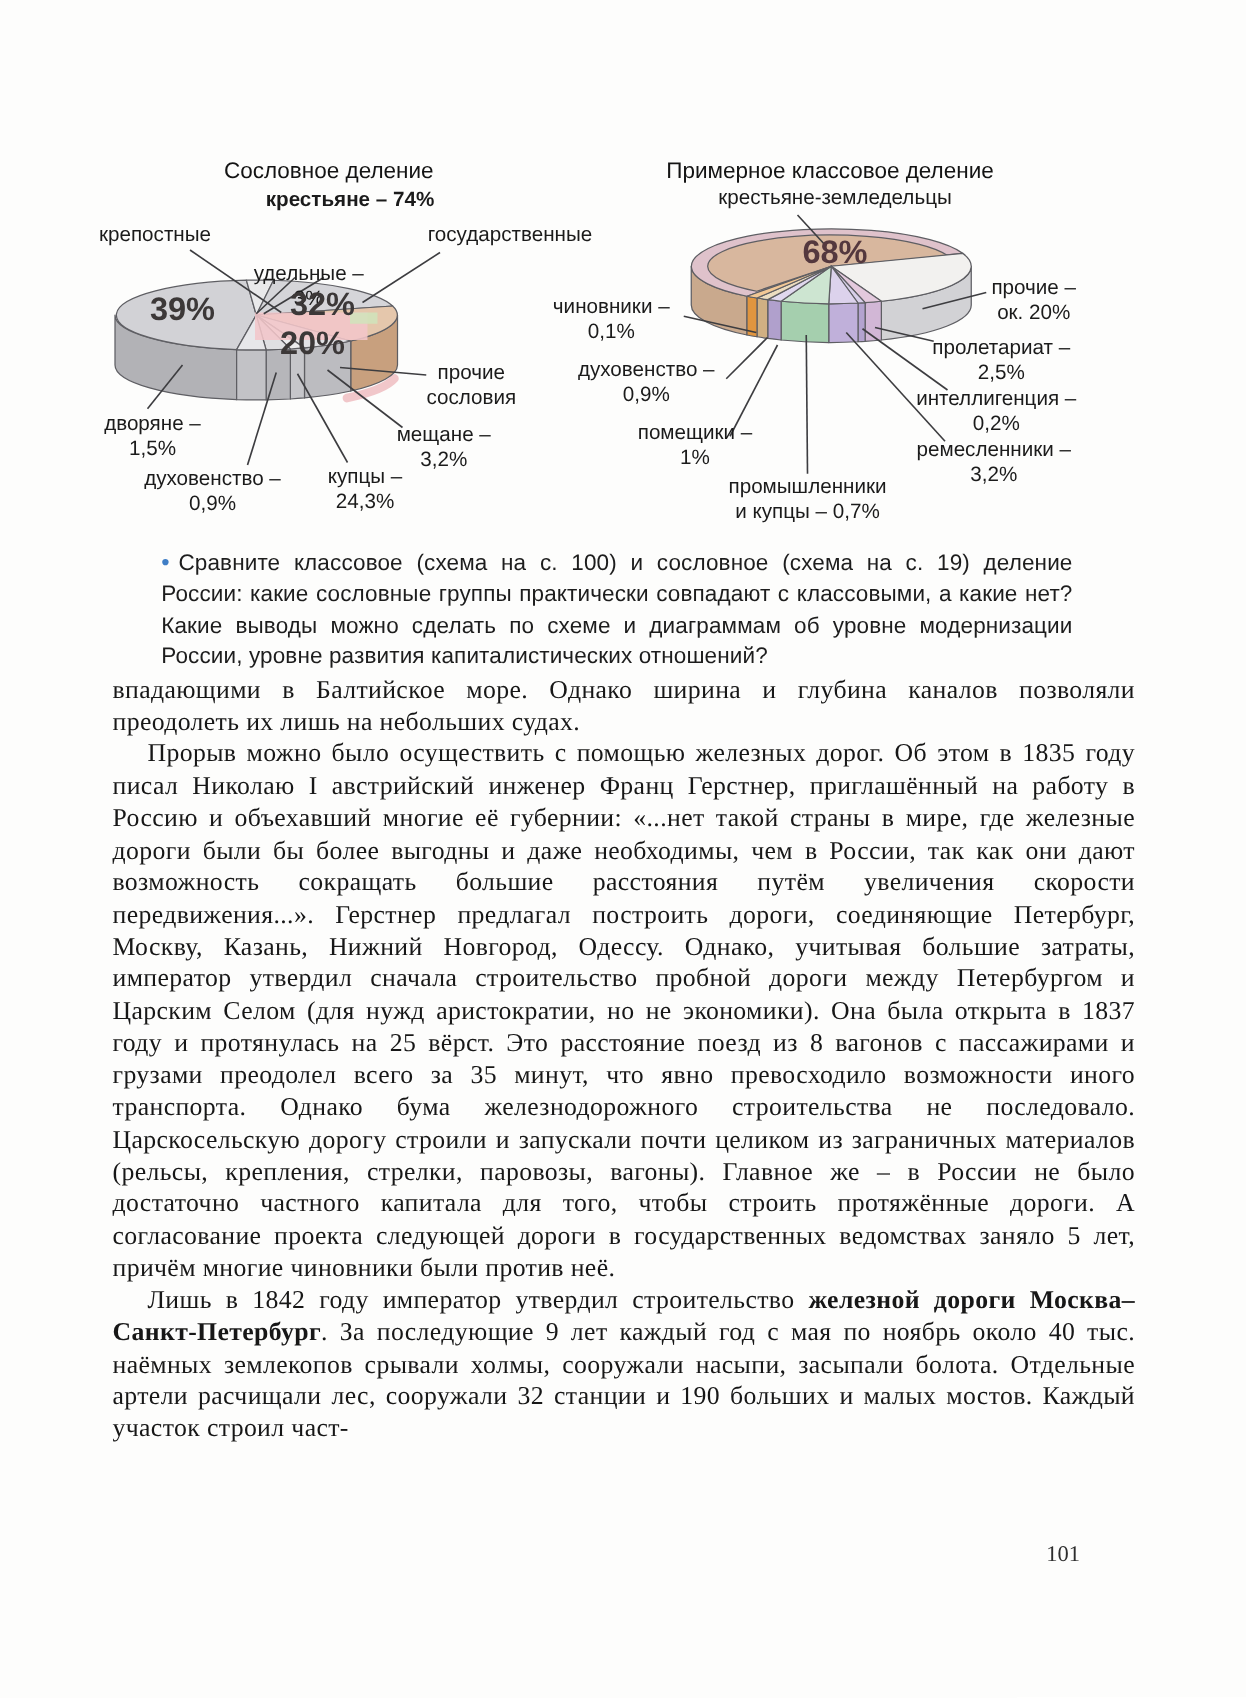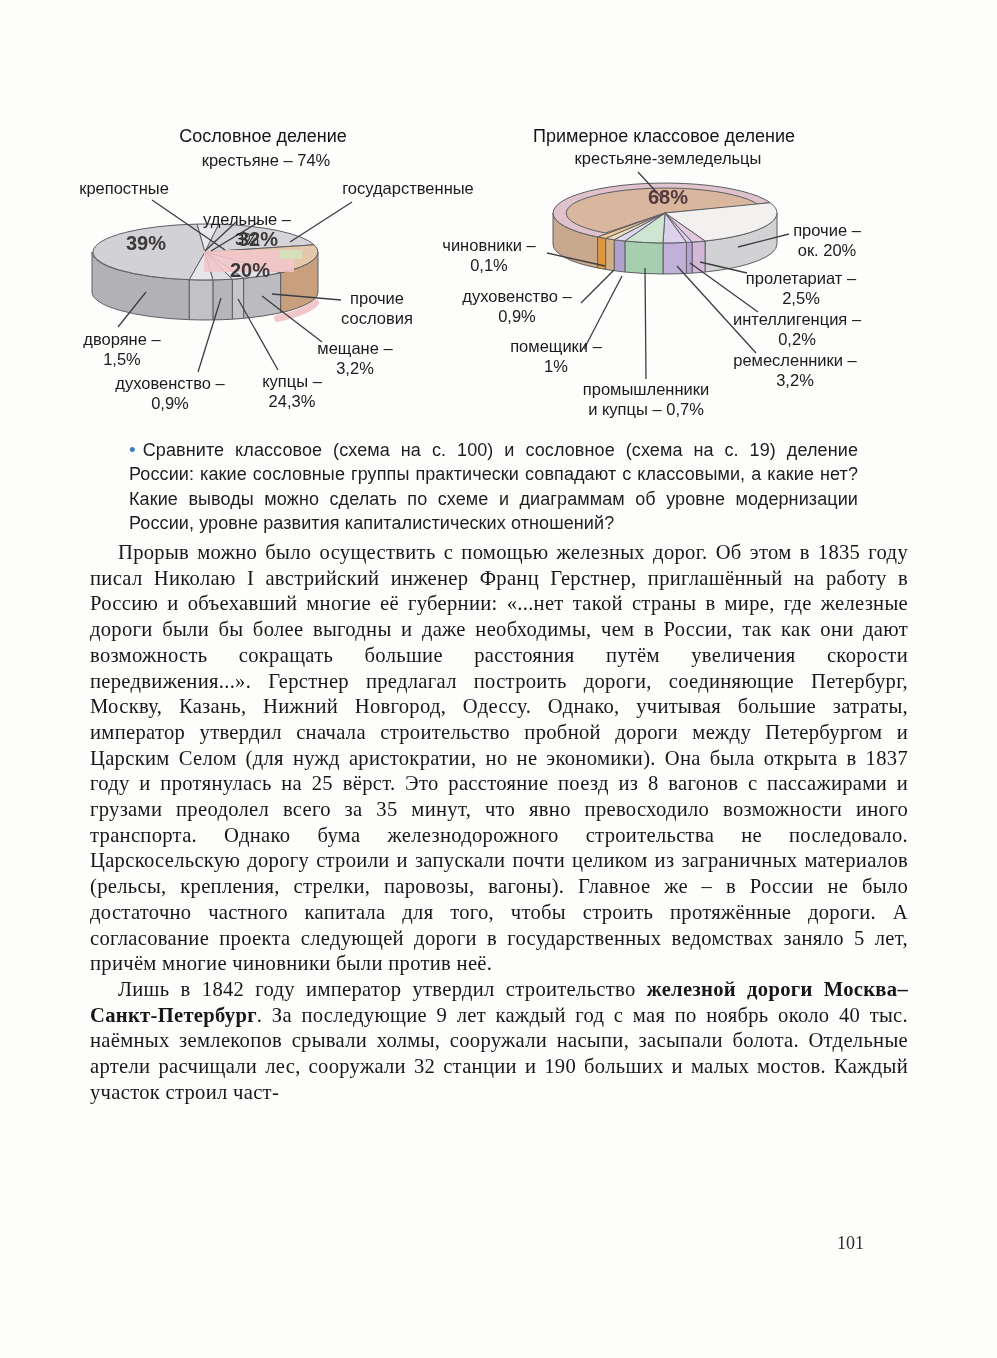--- a/index.html
+++ b/index.html
@@ -5,21 +5,21 @@
   html,body{margin:0;padding:0;background:#ffffff;}
   .page{position:relative;width:997px;height:1358px;background:#fdfdfc;overflow:hidden;
         font-family:"Liberation Sans",sans-serif;color:#1a1a1a;}
   .figure{position:absolute;left:0;top:0;width:997px;height:450px;}
   .fig-title{position:absolute;left:60px;top:90px;width:840px;text-align:center;
              font-size:20px;font-weight:700;color:#101010;}
   .fig-sub{position:absolute;transform:translateX(-50%);font-size:18px;color:#141414;white-space:nowrap;}
   #fig-svg{position:absolute;left:0;top:0;}
   .lab{position:absolute;transform:translateX(-50%);text-align:center;font-size:16.5px;
        line-height:1.24;color:#1b1b1b;white-space:pre-line;}
-  .pct{position:absolute;transform:translateX(-50%);font-size:20px;font-weight:700;color:#3c3838;white-space:nowrap;}
+  .pct{position:absolute;transform:translateX(-50%);font-size:26px;font-weight:700;color:#3c3838;white-space:nowrap;}
   .pct.maroon{color:#54383e;}
   .question{position:absolute;left:129px;top:438px;width:729px;text-align:justify;
             font-size:18px;line-height:24.3px;color:#1d1d1d;letter-spacing:0.1px;}
   .bullet{color:#3f7ec6;font-size:19px;margin-right:7px;}
   .bodytext{position:absolute;left:90px;top:540px;width:818px;font-family:"Liberation Serif",serif;
             font-size:20.6px;line-height:25.7px;text-align:justify;color:#171717;letter-spacing:0.3px;}
   .bodytext p{margin:0;}
   .bodytext p.indent{text-indent:28px;}
   .pagenum{position:absolute;left:820px;top:1233px;width:44px;text-align:right;
            font-family:"Liberation Serif",serif;font-size:18px;color:#2d2d2d;}
@@ -91,21 +91,21 @@
         <path d="M581 303 L614 270"></path>
         <path d="M584 349 L622 276"></path>
         <path d="M646 379 L645 268"></path>
         <path d="M758 312 L690 263"></path>
         <path d="M756 353 L677 266"></path>
         <path d="M747 273 L700 262"></path>
         <path d="M789 234 L738 247"></path>
       </g>
     </svg>
 
-    <div class="lab" style="left:266px;top:150px;">крестьяне – 74%</div>
+    <div class="lab" style="left:280px;top:150px;font-weight:bold;">крестьяне – 74%</div>
     <div class="lab" style="left:124px;top:178px;">крепостные</div>
     <div class="lab" style="left:247px;top:178px;margin-top:31px;">удельные –
 3%</div>
     <div class="lab" style="left:408px;top:178px;">государственные</div>
     <div class="lab" style="left:377px;top:288px;">прочие
 сословия</div>
     <div class="lab" style="left:122px;top:329px;">дворяне –
 1,5%</div>
     <div class="lab" style="left:170px;top:373px;">духовенство –
 0,9%</div>
@@ -135,18 +135,19 @@
     <div class="lab" style="left:795px;top:350px;">ремесленники –
 3,2%</div>
     <div class="pct maroon" style="left:668px;top:186px;">68%</div>
   </section>
 
   <section class="question">
     <span class="bullet">•</span><span>Сравните классовое (схема на с. 100) и сословное (схема на с. 19) деление России: какие сословные группы практически совпадают с классовыми, а какие нет? Какие выводы можно сделать по схеме и диаграммам об уровне модернизации России, уровне развития капиталистических отношений?</span>
   </section>
 
   <section class="bodytext">
+    <p>впадающими в Балтийское море. Однако ширина и глубина каналов позволяли преодолеть их лишь на небольших судах.</p>
     <p class="indent">Прорыв можно было осуществить с помощью железных дорог. Об этом в 1835 году писал Николаю I австрийский инженер Франц Герстнер, приглашённый на работу в Россию и объехавший многие её губернии: «...нет такой страны в мире, где железные дороги были бы более выгодны и даже необходимы, чем в России, так как они дают возможность сокращать большие расстояния путём увеличения скорости передвижения...». Герстнер предлагал построить дороги, соединяющие Петербург, Москву, Казань, Нижний Новгород, Одессу. Однако, учитывая большие затраты, император утвердил сначала строительство пробной дороги между Петербургом и Царским Селом (для нужд аристократии, но не экономики). Она была открыта в 1837 году и протянулась на 25 вёрст. Это расстояние поезд из 8 вагонов с пассажирами и грузами преодолел всего за 35 минут, что явно превосходило возможности иного транспорта. Однако бума железнодорожного строительства не последовало. Царскосельскую дорогу строили и запускали почти целиком из заграничных материалов (рельсы, крепления, стрелки, паровозы, вагоны). Главное же – в России не было достаточно частного капитала для того, чтобы строить протяжённые дороги. А согласование проекта следующей дороги в государственных ведомствах заняло 5 лет, причём многие чиновники были против неё.</p>
     <p class="indent"><span>Лишь в 1842 году император утвердил строительство </span><b>железной дороги Москва–Санкт-Петербург</b><span>. За последующие 9 лет каждый год с мая по ноябрь около 40 тыс. наёмных землекопов срывали холмы, сооружали насыпи, засыпали болота. Отдельные артели расчищали лес, сооружали 32 станции и 190 больших и малых мостов. Каждый участок строил част-</span></p>
   </section>
 
   <div class="pagenum">101</div>
 </div>
 
 </body></html>

